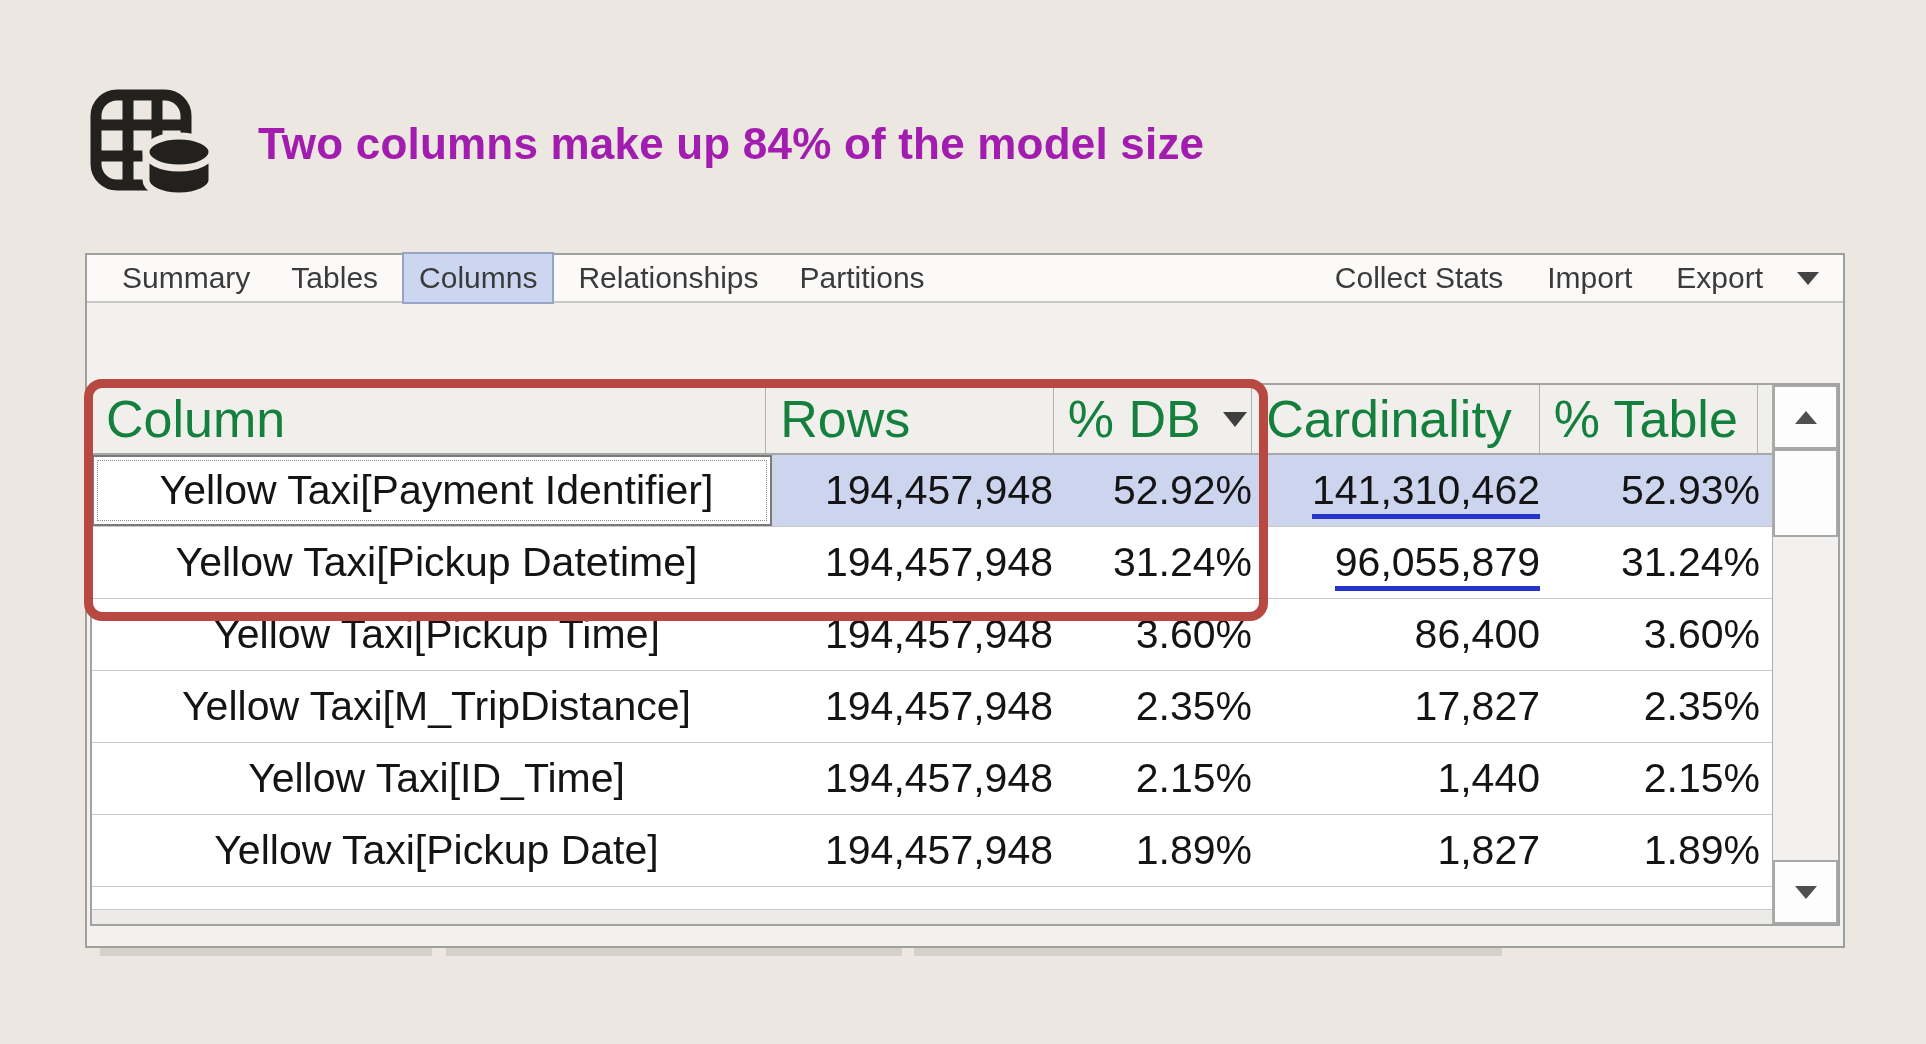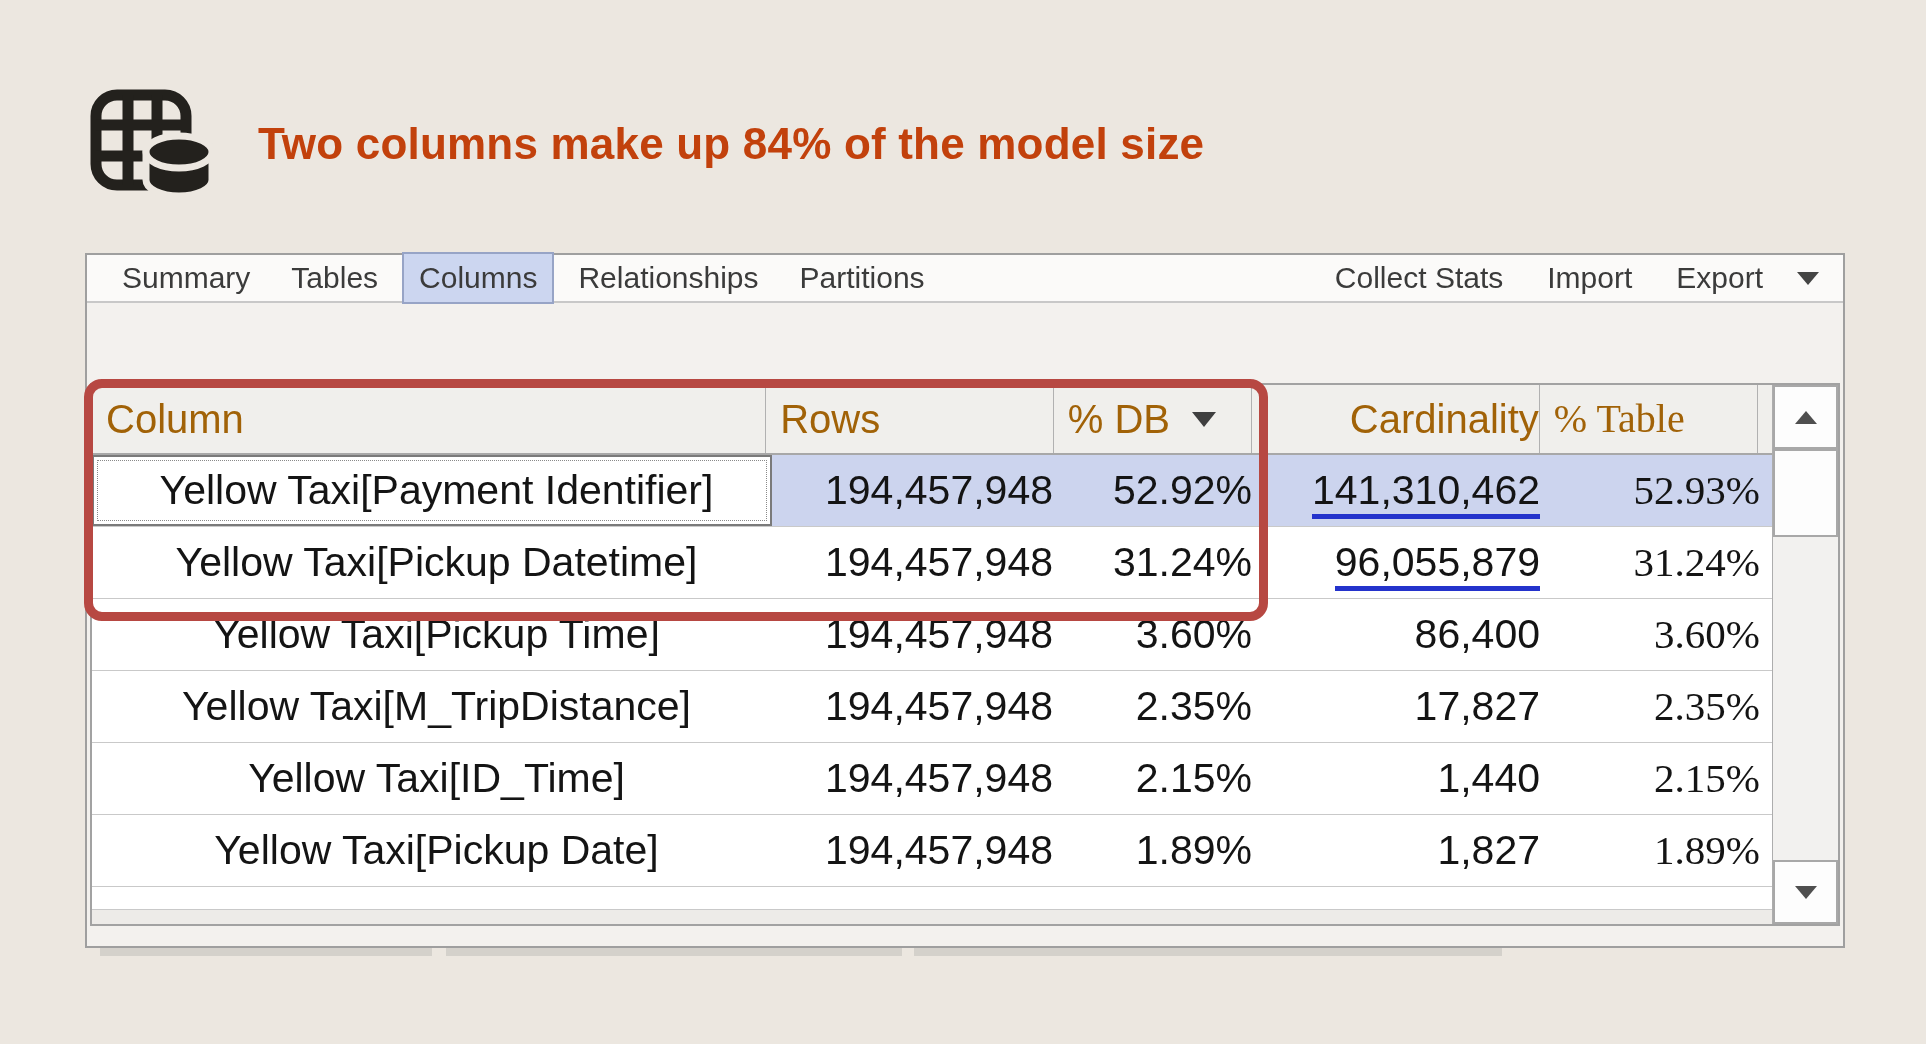--- a/index.html
+++ b/index.html
@@ -3,21 +3,21 @@
 <meta charset="utf-8">
 <style>
   html,body{margin:0;padding:0;}
   body{
     width:1926px;height:1044px;position:relative;overflow:hidden;
     background:#ece7e0;
     font-family:"Liberation Sans","DejaVu Sans",sans-serif;
   }
   
   .heading{position:absolute;left:88px;top:88px;display:flex;align-items:center;gap:42px;}
-  .heading h1{margin:0;font-size:44px;font-weight:bold;color:#c2410c;letter-spacing:.2px;}
+  .heading h1{margin:0;font-size:44px;font-weight:bold;color:#a21caf;letter-spacing:.2px;}
   .hicon{width:128px;height:112px;display:block;}
   
   .window{
     position:absolute;left:85px;top:253px;width:1760px;height:695px;
     background:#f3f1ee;border:2px solid #9f9f9f;box-sizing:border-box;
   }
   .titlebar{
     height:57px;background:#cdd9f2;display:flex;align-items:center;
     padding:0 22px;box-sizing:border-box;border-bottom:1px solid #b7c1d9;
   }
@@ -35,31 +35,31 @@
   .actions{margin-left:auto;display:flex;align-items:flex-end;gap:44px;}
   .action{cursor:pointer;white-space:nowrap;}
   .ddtri{width:0;height:0;border-left:11px solid transparent;border-right:11px solid transparent;
     border-top:13px solid #444;margin-left:34px;cursor:pointer;}
   
   .gridwrap{
     position:absolute;left:3px;right:3px;top:128px;bottom:20px;
     display:flex;border:2px solid #a2a2a2;background:#edebe8;box-sizing:border-box;
   }
   .gridtable{flex:1;display:flex;flex-direction:column;overflow:hidden;}
-  .hrow{display:flex;height:70px;background:#f0efec;color:#a16207;font-size:40px;
+  .hrow{display:flex;height:70px;background:#f0efec;color:#15803d;font-size:52px;
     border-bottom:2px solid #a8a8a8;box-sizing:border-box;}
   .hcell{line-height:66px;padding-left:14px;box-sizing:border-box;
     border-right:1px solid #b1b1b1;white-space:nowrap;overflow:hidden;display:flex;align-items:center;}
   .sorttri{width:0;height:0;border-left:12px solid transparent;border-right:12px solid transparent;
     border-top:15px solid #3f3f3f;margin-left:22px;}
   .c-col{width:680px;}
   .c-rows{width:290px;}
   .c-db{width:200px;}
-  .c-card{width:290px;justify-content:flex-end;}
-  .c-tbl{width:220px;font-family:Liberation Serif, serif;}
+  .c-card{width:290px;}
+  .c-tbl{width:220px;}
   .c-fill{flex:1;border-right:none;}
   .row{display:flex;height:72px;background:#ffffff;border-bottom:1px solid #c9c9c9;
     box-sizing:border-box;font-size:41px;color:#141414;}
   .row .cell{line-height:70px;box-sizing:border-box;white-space:nowrap;overflow:hidden;}
   .cell.name{padding-left:9px;text-align:center;}
   .cell.num{text-align:right;padding-left:16px;}
   .cell.c-rows{padding-right:9px;}
   .cell.c-db{padding-right:10px;}
   .cell.c-card{padding-right:12px;}
   .cell.c-tbl{padding-right:12px;}

